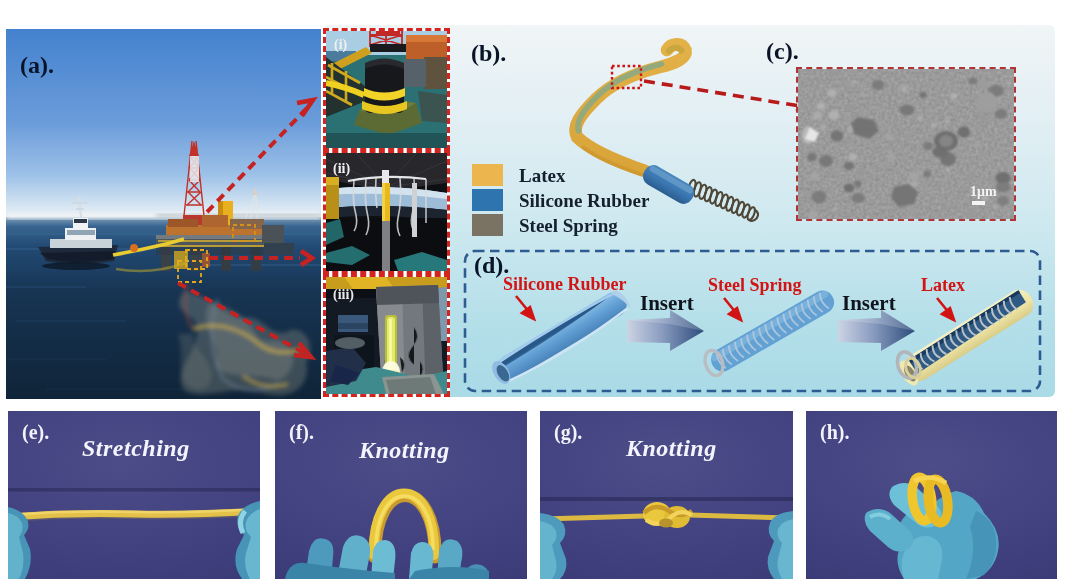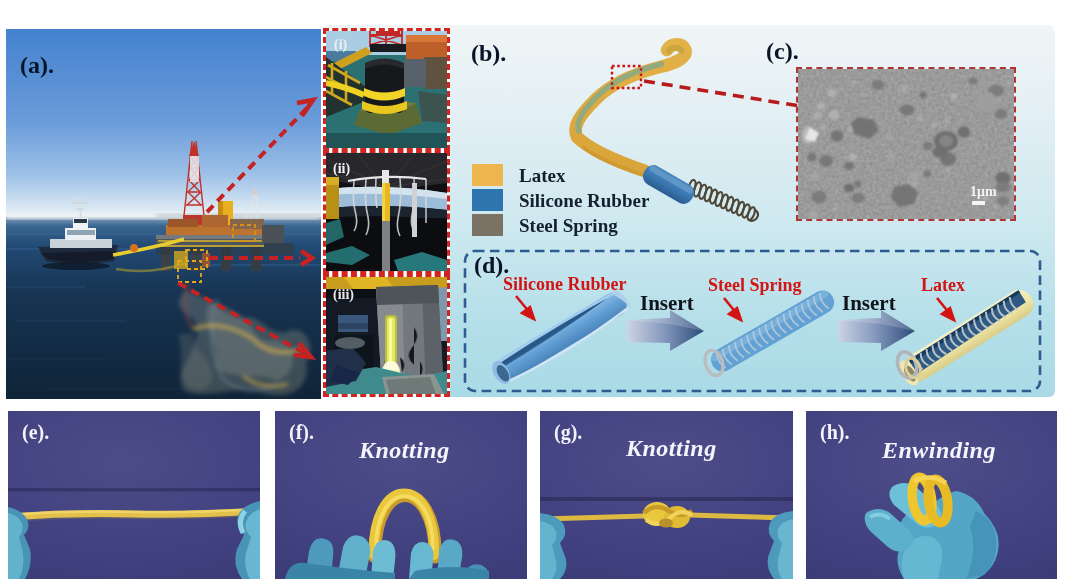--- a/index.html
+++ b/index.html
@@ -518,20 +518,21 @@
       <path d="M0,104 C40,101 90,100 126,101 C170,102 220,100 252,98" stroke="#f0d468" stroke-width="2.5" fill="none"></path>
 
       <path d="M0,96 Q14,99 19,108 Q23,117 16,124 L22,138 Q25,154 17,168 L0,168 Z" fill="#4794b6"></path>
       <path d="M0,102 Q10,104 14,112 Q16,120 11,126 L15,142 Q17,156 11,168 L0,168 Z" fill="#62b2cc"></path>
 
       <path d="M252,90 Q234,94 230,105 Q227,116 236,124 L229,138 Q224,154 234,168 L252,168 Z" fill="#4794b6"></path>
       <path d="M252,98 Q241,102 238,111 Q236,120 243,126 L238,142 Q235,156 242,168 L252,168 Z" fill="#68b6d0"></path>
       <path d="M237,100 q-8,10 -2,22" stroke="#8ed2e4" stroke-width="5" fill="none"></path>
     </svg>
     <div class="abs wlab" style="left:14px;top:10px;">(e).</div>
+    <div class="abs ital" style="left:74px;top:24px;">Stretching</div>
   </div>
 
   <div class="abs" style="left:275px;top:411px;width:252px;height:168px;background:radial-gradient(ellipse 150% 120% at 50% 30%, #4c4c88 0%, #414180 45%, #32326a 100%);overflow:hidden;">
     <svg width="252" height="168" viewBox="0 0 252 168" style="display:block">
       <path d="M100,146 C 98,64 162,64 160,146" stroke="#c89a30" stroke-width="13" fill="none" stroke-linecap="round"></path>
       <path d="M99,144 C 97,62 161,62 159,144" stroke="#eac83e" stroke-width="10" fill="none" stroke-linecap="round"></path>
       <path d="M101,139 C 100,67 159,67 158,139" stroke="#f6dc60" stroke-width="3.5" fill="none"></path>
 
       <path d="M30,168 L34,140 Q38,124 50,128 Q60,130 58,146 L56,168 Z" fill="#4e9abc"></path>
       <path d="M62,168 L68,136 Q74,120 88,126 Q98,132 94,148 L90,168 Z" fill="#60b0cc"></path>
@@ -584,15 +585,14 @@
 
       <path d="M170,100 Q188,108 190,128 Q192,150 178,164 L160,168 Q172,140 164,116 Z" fill="#4694b8"></path>
 
       <g>
         <ellipse cx="116" cy="88" rx="9.5" ry="22" fill="none" stroke="#f0c62e" stroke-width="9.5" transform="rotate(-8 116 88)"></ellipse>
         <ellipse cx="132" cy="90" rx="9.5" ry="22" fill="none" stroke="#e8ba24" stroke-width="9.5" transform="rotate(-8 132 90)"></ellipse>
         <path d="M108,70 q16,-8 32,2" stroke="#f6d452" stroke-width="4.5" fill="none"></path>
       </g>
     </svg>
     <div class="abs wlab" style="left:14px;top:10px;">(h).</div>
-    <div class="abs ital" style="left:76px;top:26px;">Enwinding</div>
   </div>
 </div>
 
 </body></html>

